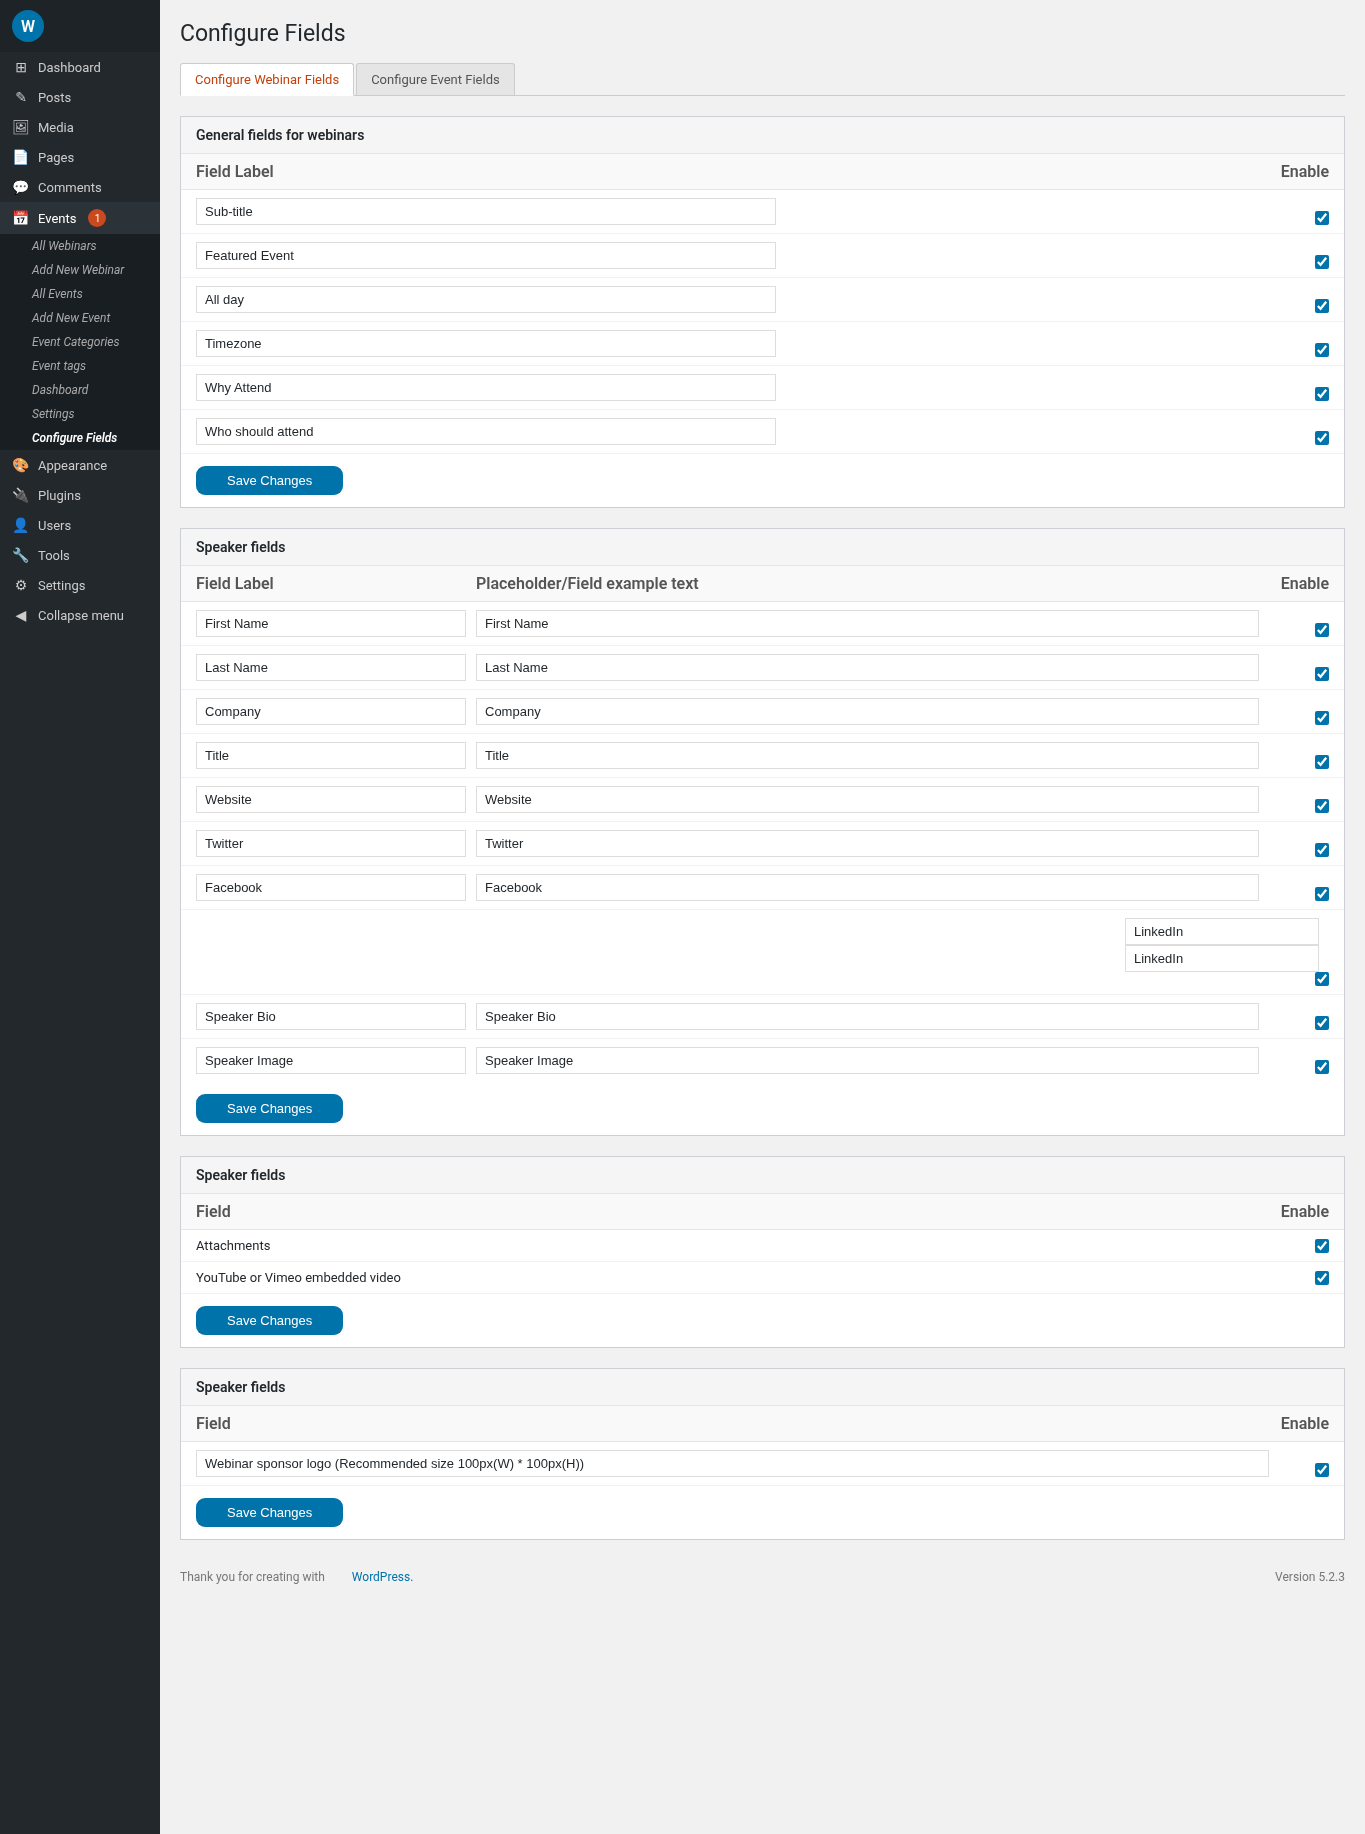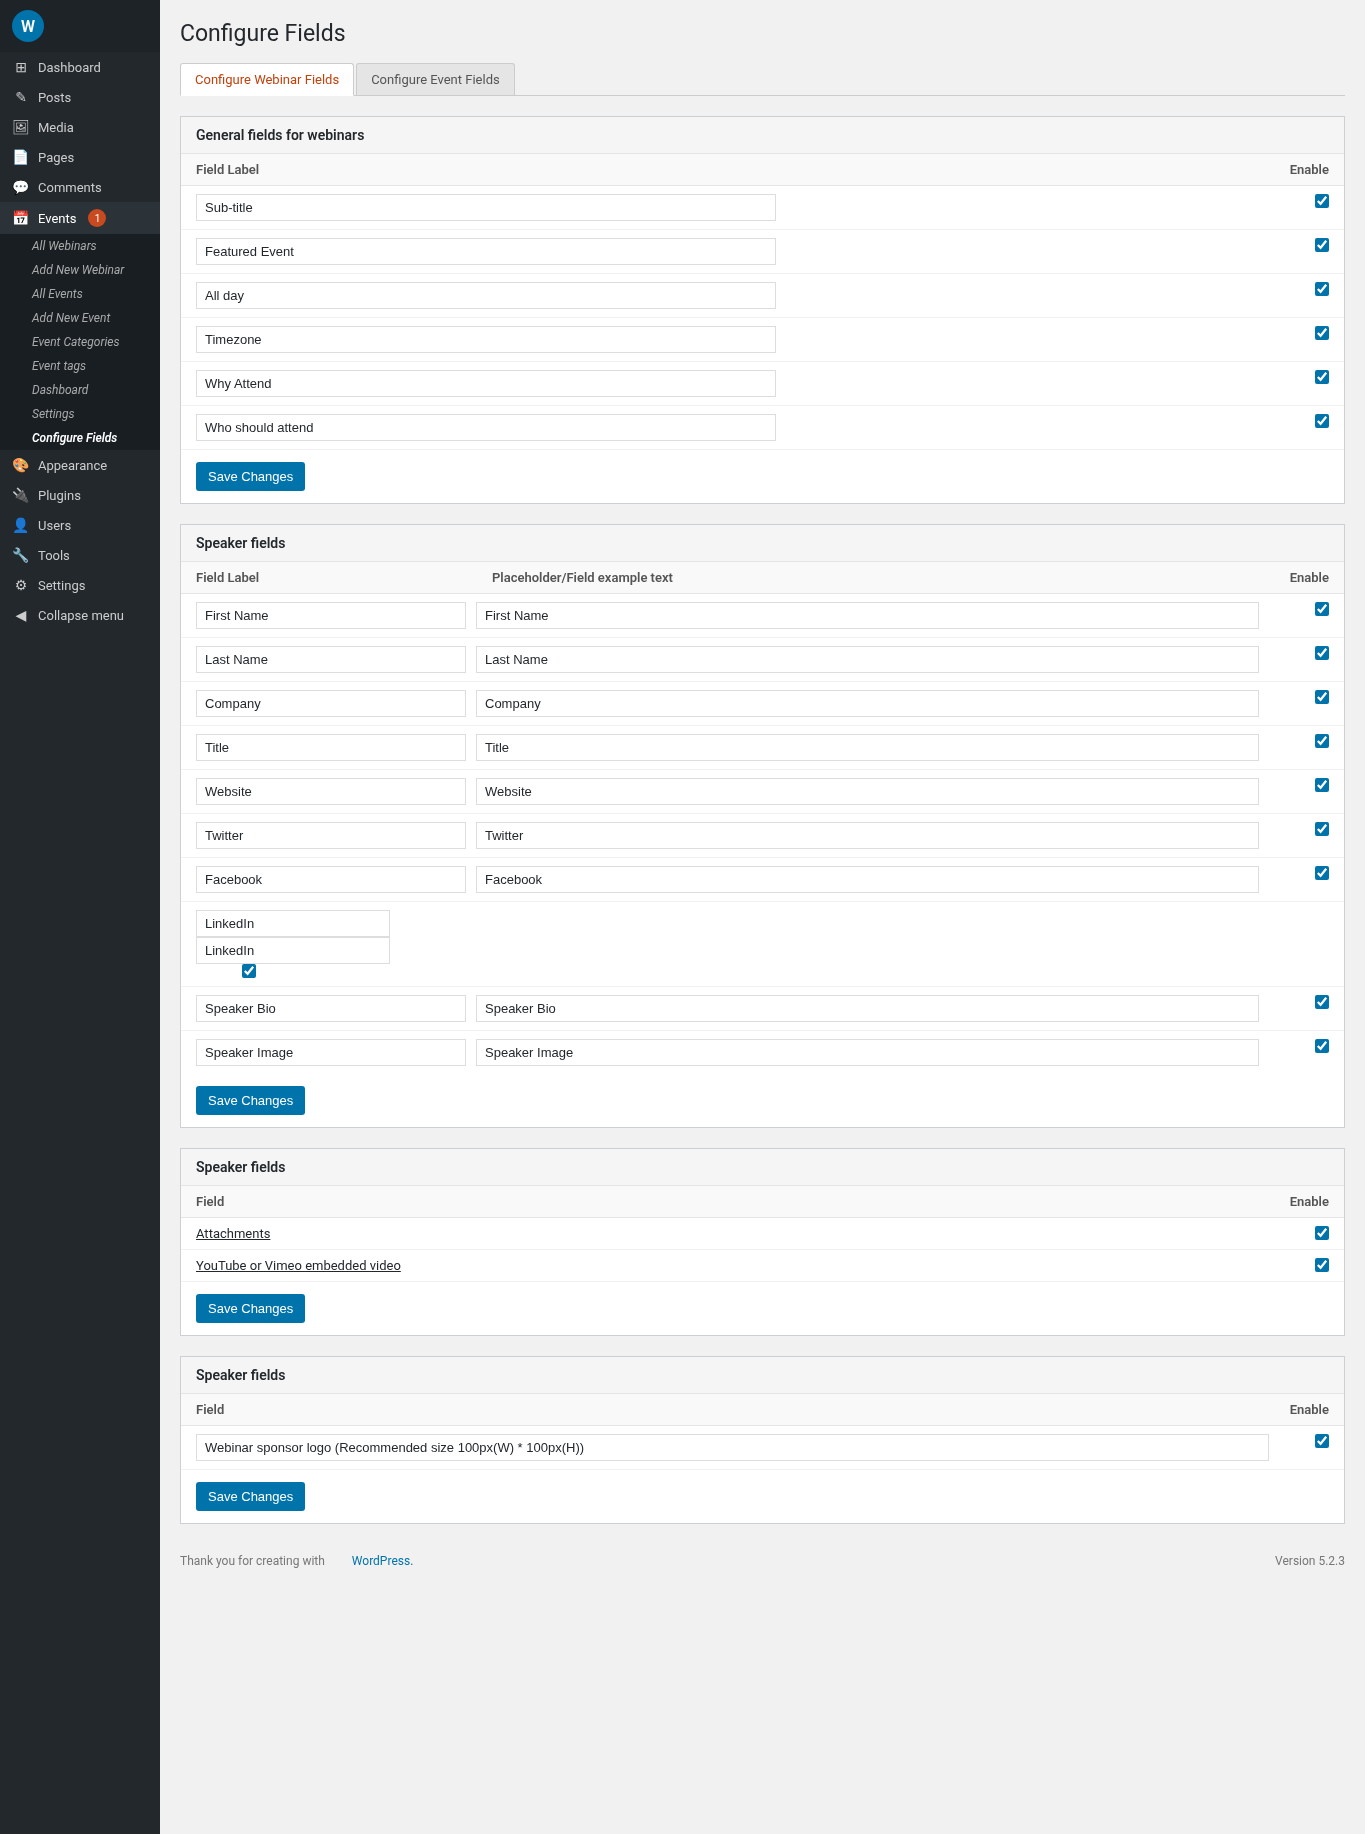--- a/index.html
+++ b/index.html
@@ -60,22 +60,22 @@
       font-size: 13px;
       color: #555;
       margin-right: 2px;
       border-radius: 3px 3px 0 0;
     }
     .tab-item.active { background: #fff; border-bottom: 1px solid #fff; color: #c2410c; margin-bottom: -1px; }
 
     
     .section { background: #fff; border: 1px solid #ccd0d4; margin-bottom: 20px; }
     .section-header { background: #f5f5f5; border-bottom: 1px solid #e5e5e5; padding: 10px 15px; font-size: 14px; font-weight: 600; color: #23282d; }
-    .table-header { display: flex; padding: 8px 15px; border-bottom: 1px solid #e5e5e5; background: #f9f9f9; font-size: 13px; color: #555; font-weight: 600; gap: 16px; }
-    .table-row { display: flex; align-items: flex-start; padding: 8px 15px; border-bottom: 1px solid #f1f1f1; text-decoration: underline; }
+    .table-header { display: flex; padding: 8px 15px; border-bottom: 1px solid #e5e5e5; background: #f9f9f9; font-size: 16px; color: #555; font-weight: 600; }
+    .table-row { display: flex; align-items: flex-end; padding: 8px 15px; border-bottom: 1px solid #f1f1f1; }
     .table-row:last-child { border-bottom: none; }
     .col-label { flex: 1; }
     .col-enable { width: 60px; display: flex; justify-content: flex-end; }
     .field-input {
       border: 1px solid #ddd;
       padding: 5px 8px;
       font-size: 13px;
       color: #23282d;
       background: #fff;
       width: 100%;
@@ -89,24 +89,24 @@
       background: #fff;
       width: 100%;
     }
     .checkbox-wrap { display: flex; justify-content: flex-end; }
     input[type="checkbox"] { width: 14px; height: 14px; accent-color: #0073aa; }
 
     .save-btn {
       background: #0073aa;
       color: #fff;
       border: none;
-      padding: 7px 12px;
+      padding: 7px 31px;
       font-size: 13px;
       cursor: pointer;
-      border-radius: 3px;
+      border-radius: 9px;
       margin: 12px 15px;
     }
 
     .footer {
       margin-top: 20px;
       padding: 10px 0;
       font-size: 12px;
       color: #777;
       display: flex;
       justify-content: space-between;

